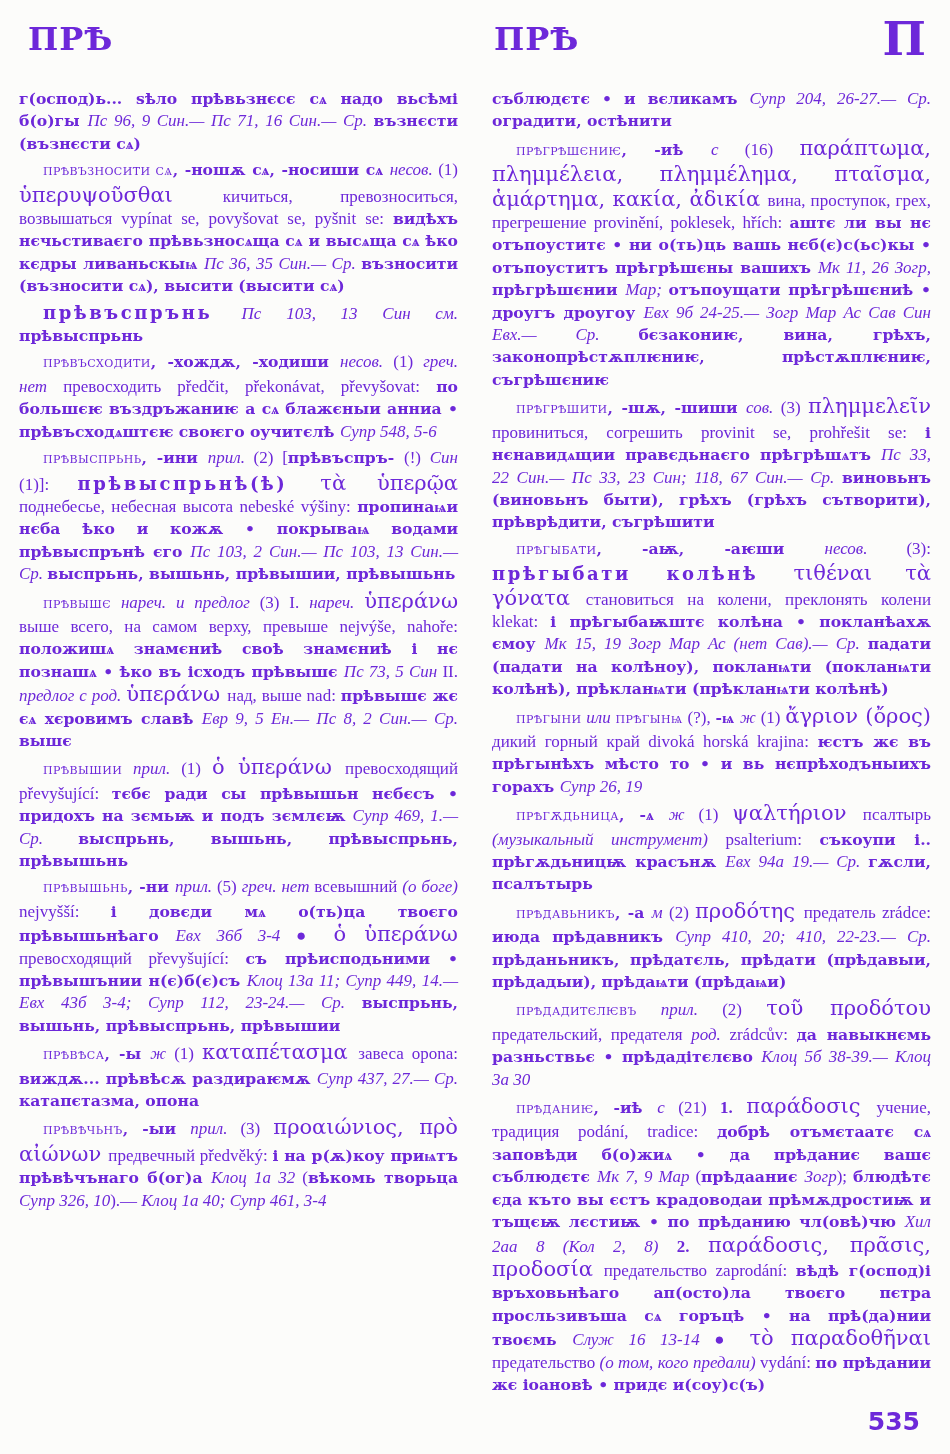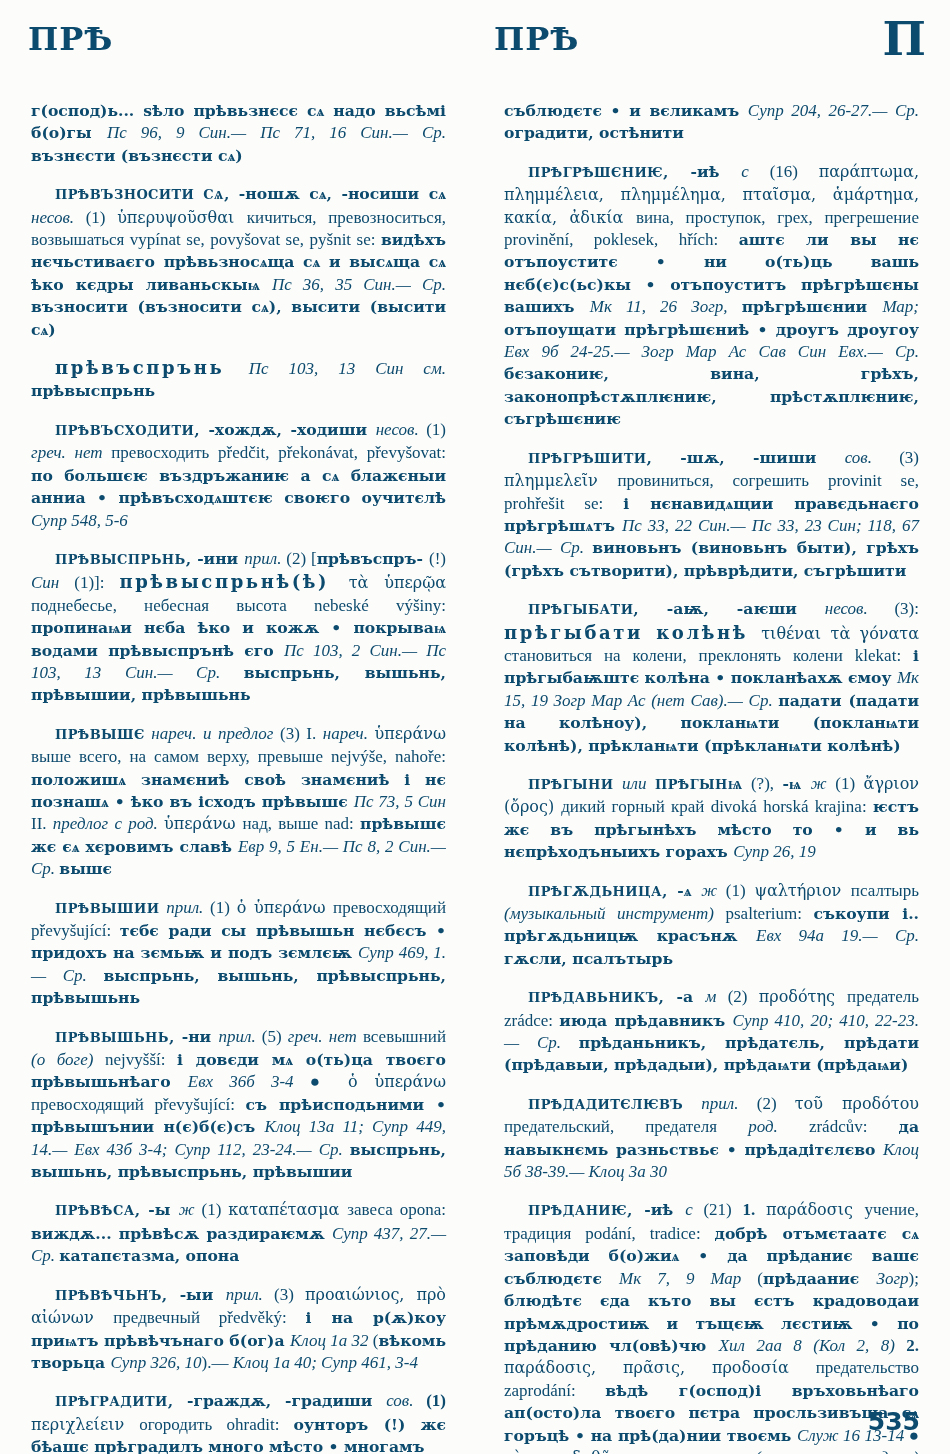--- a/index.html
+++ b/index.html
@@ -1,47 +1,47 @@
 <!DOCTYPE html>
 <html><head>
 <meta charset="utf-8">
 <style>
   html,body { margin:0; padding:0; background:#e8e8e4; }
   .page {
     position:relative; width:950px; height:1454px; margin:0 auto;
-    background:#fcfcfa; color:#0c4a6e;
+    background:#fcfcfa; color:#6d28d9;
     font-family:"Liberation Serif","DejaVu Serif",serif;
     overflow:hidden;
   }
   .running-head {
     position:absolute; top:20px; font-weight:bold;
     font-family:"DejaVu Serif","Liberation Serif",serif;
   }
   .rh-left   { left:28px;  font-size:32px; letter-spacing:1px; }
   .rh-center { left:494px; font-size:32px; letter-spacing:1px; }
   .rh-right  { right:24px; top:12px; font-size:46px; }
   .columns {
     position:absolute; top:84px; left:15px; width:920px;
     display:flex; gap:26px;
   }
   .col {
     width:447px; text-align:justify;
     font-size:17px; line-height:22.4px;
   }
-  p.entry { margin:16px; padding:0; }
+  p.entry { margin:4px; padding:0; }
   p.ind { text-indent:24px; }
   
-  .s-hw   { font-weight:bold; font-family:"DejaVu Serif",serif; font-size:13px; letter-spacing:0.4px; }
+  .s-hw   { font-weight:normal; font-family:"DejaVu Serif",serif; font-size:11px; letter-spacing:0.4px; }
   .s-ocs  { font-weight:bold; font-family:"DejaVu Serif",serif; font-size:15.6px; }
   .s-ocssp{ font-weight:bold; font-family:"DejaVu Serif",serif; font-size:18px; letter-spacing:2.6px; }
   .s-it   { font-style:italic; }
   .s-bi   { font-style:italic; font-weight:normal; }
   .s-pl   { }
   .s-b    { font-weight:bold; }
-  .s-gr   { font-family:"DejaVu Serif",serif; font-size:16px; }
+  .s-gr   { font-family:"DejaVu Serif",serif; font-size:21px; }
   .page-number {
     position:absolute; right:30px; bottom:18px;
     font-family:"DejaVu Sans","Liberation Sans",sans-serif;
     font-weight:bold; font-size:25px;
   }
 </style>
 </head>
 <body>
 
 <div class="page">
@@ -54,21 +54,20 @@
         <p class="entry"><span class="s-ocs">г(оспод)ь... ѕѣло прѣвьзнєсє сѧ надо вьсѣмі б(о)гы </span><span class="s-it">Пс 96, 9 Син.— Пс 71, 16 Син.— Ср. </span><span class="s-ocs">възнєсти (възнєсти сѧ)</span></p>
         <p class="entry ind"><span class="s-hw">ПРѢВЪЗНОСИТИ СѦ</span><span class="s-ocs">, -ношѫ сѧ, -носиши сѧ </span><span class="s-it">несов. </span><span class="s-pl">(1) </span><span class="s-gr">ὑπερυψοῦσθαι </span><span class="s-pl">кичиться, превозноситься, возвышаться vypínat se, povyšovat se, pyšnit se: </span><span class="s-ocs">видѣхъ нєчьстиваєго прѣвьзносѧща сѧ и высѧща сѧ ѣко кєдры ливаньскыѩ </span><span class="s-it">Пс 36, 35 Син.— Ср. </span><span class="s-ocs">възносити (възносити сѧ), высити (высити сѧ)</span></p>
         <p class="entry ind"><span class="s-ocssp">прѣвъспрънь </span><span class="s-bi">Пс 103, 13 Син см. </span><span class="s-ocs">прѣвыспрьнь</span></p>
         <p class="entry ind"><span class="s-hw">ПРѢВЪСХОДИТИ</span><span class="s-ocs">, -хождѫ, -ходиши </span><span class="s-it">несов. </span><span class="s-pl">(1) </span><span class="s-it">греч. нет </span><span class="s-pl">превосходить předčit, překonávat, převyšovat: </span><span class="s-ocs">по большєѥ въздръжаниѥ а сѧ блажєныи анниа • прѣвъсходѧштєѥ своѥго оучитєлѣ </span><span class="s-it">Супр 548, 5-6</span></p>
         <p class="entry ind"><span class="s-hw">ПРѢВЫСПРЬНЬ</span><span class="s-ocs">, -ини </span><span class="s-it">прил. </span><span class="s-pl">(2) [</span><span class="s-ocs">прѣвъспръ- </span><span class="s-pl">(!) </span><span class="s-it">Син </span><span class="s-pl">(1)]: </span><span class="s-ocssp">прѣвыспрьнѣ(ѣ) </span><span class="s-gr">τὰ ὑπερῷα </span><span class="s-pl">поднебесье, небесная высота nebeské výšiny: </span><span class="s-ocs">пропинаѩи нєба ѣко и кожѫ • покрываѩ водами прѣвыспрънѣ єго </span><span class="s-it">Пс 103, 2 Син.— Пс 103, 13 Син.— Ср. </span><span class="s-ocs">выспрьнь, вышьнь, прѣвышии, прѣвышьнь</span></p>
         <p class="entry ind"><span class="s-hw">ПРѢВЫШЄ</span><span class="s-it"> нареч. и предлог </span><span class="s-pl">(3) I. </span><span class="s-it">нареч. </span><span class="s-gr">ὑπεράνω </span><span class="s-pl">выше всего, на самом верху, превыше nejvýše, nahoře: </span><span class="s-ocs">положишѧ знамєниѣ своѣ знамєниѣ і нє познашѧ • ѣко въ ісходъ прѣвышє </span><span class="s-it">Пс 73, 5 Син </span><span class="s-pl">II. </span><span class="s-it">предлог с род. </span><span class="s-gr">ὑπεράνω </span><span class="s-pl">над, выше nad: </span><span class="s-ocs">прѣвышє жє єѧ хєровимъ славѣ </span><span class="s-it">Евр 9, 5 Ен.— Пс 8, 2 Син.— Ср. </span><span class="s-ocs">вышє</span></p>
         <p class="entry ind"><span class="s-hw">ПРѢВЫШИИ</span><span class="s-it"> прил. </span><span class="s-pl">(1) </span><span class="s-gr">ὁ ὑπεράνω </span><span class="s-pl">превосходящий převyšující: </span><span class="s-ocs">тєбє ради сы прѣвышьн нєбєсъ • придохъ на зємьѭ и подъ зємлєѭ </span><span class="s-it">Супр 469, 1.— Ср. </span><span class="s-ocs">выспрьнь, вышьнь, прѣвыспрьнь, прѣвышьнь</span></p>
         <p class="entry ind"><span class="s-hw">ПРѢВЫШЬНЬ</span><span class="s-ocs">, -ни </span><span class="s-it">прил. </span><span class="s-pl">(5) </span><span class="s-it">греч. нет </span><span class="s-pl">всевышний </span><span class="s-it">(о боге) </span><span class="s-pl">nejvyšší: </span><span class="s-ocs">і довєди мѧ о(ть)ца твоєго прѣвышьнѣаго </span><span class="s-it">Евх 36б 3-4 </span><span class="s-pl">● </span><span class="s-gr">ὁ ὑπεράνω </span><span class="s-pl">превосходящий převyšující: </span><span class="s-ocs">съ прѣисподьними • прѣвышънии н(є)б(є)съ </span><span class="s-it">Клоц 13а 11; Супр 449, 14.— Евх 43б 3-4; Супр 112, 23-24.— Ср. </span><span class="s-ocs">выспрьнь, вышьнь, прѣвыспрьнь, прѣвышии</span></p>
         <p class="entry ind"><span class="s-hw">ПРѢВѢСА</span><span class="s-ocs">, -ы </span><span class="s-it">ж </span><span class="s-pl">(1) </span><span class="s-gr">καταπέτασμα </span><span class="s-pl">завеса opona: </span><span class="s-ocs">виждѫ... прѣвѣсѫ раздираѥмѫ </span><span class="s-it">Супр 437, 27.— Ср. </span><span class="s-ocs">катапєтазма, опона</span></p>
         <p class="entry ind"><span class="s-hw">ПРѢВѢЧЬНЪ</span><span class="s-ocs">, -ыи </span><span class="s-it">прил. </span><span class="s-pl">(3) </span><span class="s-gr">προαιώνιος, πρὸ αἰώνων </span><span class="s-pl">предвечный předvěký: </span><span class="s-ocs">і на р(ѫ)коу приѩтъ прѣвѣчънаго б(ог)а </span><span class="s-it">Клоц 1а 32 </span><span class="s-pl">(</span><span class="s-ocs">вѣкомь творьца </span><span class="s-it">Супр 326, 10</span><span class="s-pl">).— </span><span class="s-it">Клоц 1а 40; Супр 461, 3-4</span></p>
-        <p class="entry ind"><span class="s-hw">ПРѢГРАДИТИ</span><span class="s-ocs">, -граждѫ, -градиши </span><span class="s-it">сов. </span><span class="s-b">(1) </span><span class="s-gr">περιχλείειν </span><span class="s-pl">огородить ohradit: </span><span class="s-ocs">оунторъ (!) жє бѣашє прѣградилъ много мѣсто • многамъ</span></p>
       </div>
     <div class="col" id="col-right">
         <p class="entry"><span class="s-ocs">съблюдєтє • и вєликамъ </span><span class="s-it">Супр 204, 26-27.— Ср. </span><span class="s-ocs">оградити, остѣнити</span></p>
         <p class="entry ind"><span class="s-hw">ПРѢГРѢШЄНИѤ</span><span class="s-ocs">, -иѣ </span><span class="s-it">с </span><span class="s-pl">(16) </span><span class="s-gr">παράπτωμα, πλημμέλεια, πλημμέλημα, πταῖσμα, ἁμάρτημα, κακία, ἀδικία </span><span class="s-pl">вина, проступок, грех, прегрешение provinění, poklesek, hřích: </span><span class="s-ocs">аштє ли вы нє отъпоуститє • ни о(ть)ць вашь нєб(є)с(ьс)кы • отъпоуститъ прѣгрѣшєны вашихъ </span><span class="s-it">Мк 11, 26 Зогр, </span><span class="s-ocs">прѣгрѣшєнии </span><span class="s-it">Мар; </span><span class="s-ocs">отъпоущати прѣгрѣшєниѣ • дроугъ дроугоу </span><span class="s-it">Евх 9б 24-25.— Зогр Мар Ас Сав Син Евх.— Ср. </span><span class="s-ocs">бєзакониѥ, вина, грѣхъ, законопрѣстѫплѥниѥ, прѣстѫплѥниѥ, съгрѣшєниѥ</span></p>
         <p class="entry ind"><span class="s-hw">ПРѢГРѢШИТИ</span><span class="s-ocs">, -шѫ, -шиши </span><span class="s-it">сов. </span><span class="s-pl">(3) </span><span class="s-gr">πλημμελεῖν </span><span class="s-pl">провиниться, согрешить provinit se, prohřešit se: </span><span class="s-ocs">і нєнавидѧщии правєдьнаєго прѣгрѣшѧтъ </span><span class="s-it">Пс 33, 22 Син.— Пс 33, 23 Син; 118, 67 Син.— Ср. </span><span class="s-ocs">виновьнъ (виновьнъ быти), грѣхъ (грѣхъ сътворити), прѣврѣдити, съгрѣшити</span></p>
         <p class="entry ind"><span class="s-hw">ПРѢГЫБАТИ</span><span class="s-ocs">, -аѭ, -аѥши </span><span class="s-it">несов. </span><span class="s-pl">(3): </span><span class="s-ocssp">прѣгыбати колѣнѣ </span><span class="s-gr">τιθέναι τὰ γόνατα </span><span class="s-pl">становиться на колени, преклонять колени klekat: </span><span class="s-ocs">і прѣгыбаѭштє колѣна • покланѣахѫ ємоу </span><span class="s-it">Мк 15, 19 Зогр Мар Ас (нет Сав).— Ср. </span><span class="s-ocs">падати (падати на колѣноу), покланѩти (покланѩти колѣнѣ), прѣкланѩти (прѣкланѩти колѣнѣ)</span></p>
         <p class="entry ind"><span class="s-hw">ПРѢГЫНИ</span><span class="s-it"> или </span><span class="s-hw">ПРѢГЫНѨ</span><span class="s-pl"> (?), </span><span class="s-ocs">-ѩ </span><span class="s-it">ж </span><span class="s-pl">(1) </span><span class="s-gr">ἄγριον (ὄρος) </span><span class="s-pl">дикий горный край divoká horská krajina: </span><span class="s-ocs">ѥстъ жє въ прѣгынѣхъ мѣсто то • и вь нєпрѣходъныихъ горахъ </span><span class="s-it">Супр 26, 19</span></p>
         <p class="entry ind"><span class="s-hw">ПРѢГѪДЬНИЦА</span><span class="s-ocs">, -ѧ </span><span class="s-it">ж </span><span class="s-pl">(1) </span><span class="s-gr">ψαλτήριον </span><span class="s-pl">псалтырь </span><span class="s-it">(музыкальный инструмент) </span><span class="s-pl">psalterium: </span><span class="s-ocs">съкоупи і.. прѣгѫдьницѭ красънѫ </span><span class="s-it">Евх 94а 19.— Ср. </span><span class="s-ocs">гѫсли, псалътырь</span></p>
         <p class="entry ind"><span class="s-hw">ПРѢДАВЬНИКЪ</span><span class="s-ocs">, -а </span><span class="s-it">м </span><span class="s-pl">(2) </span><span class="s-gr">προδότης </span><span class="s-pl">предатель zrádce: </span><span class="s-ocs">июда прѣдавникъ </span><span class="s-it">Супр 410, 20; 410, 22-23.— Ср. </span><span class="s-ocs">прѣданьникъ, прѣдатєль, прѣдати (прѣдавыи, прѣдадыи), прѣдаѩти (прѣдаѩи)</span></p>
         <p class="entry ind"><span class="s-hw">ПРѢДАДИТЄЛѤВЪ</span><span class="s-it"> прил. </span><span class="s-pl">(2) </span><span class="s-gr">τοῦ προδότου </span><span class="s-pl">предательский, предателя </span><span class="s-it">род. </span><span class="s-pl">zrádcův: </span><span class="s-ocs">да навыкнємь разньствьє • прѣдадітєлєво </span><span class="s-it">Клоц 5б 38-39.— Клоц 3а 30</span></p>

